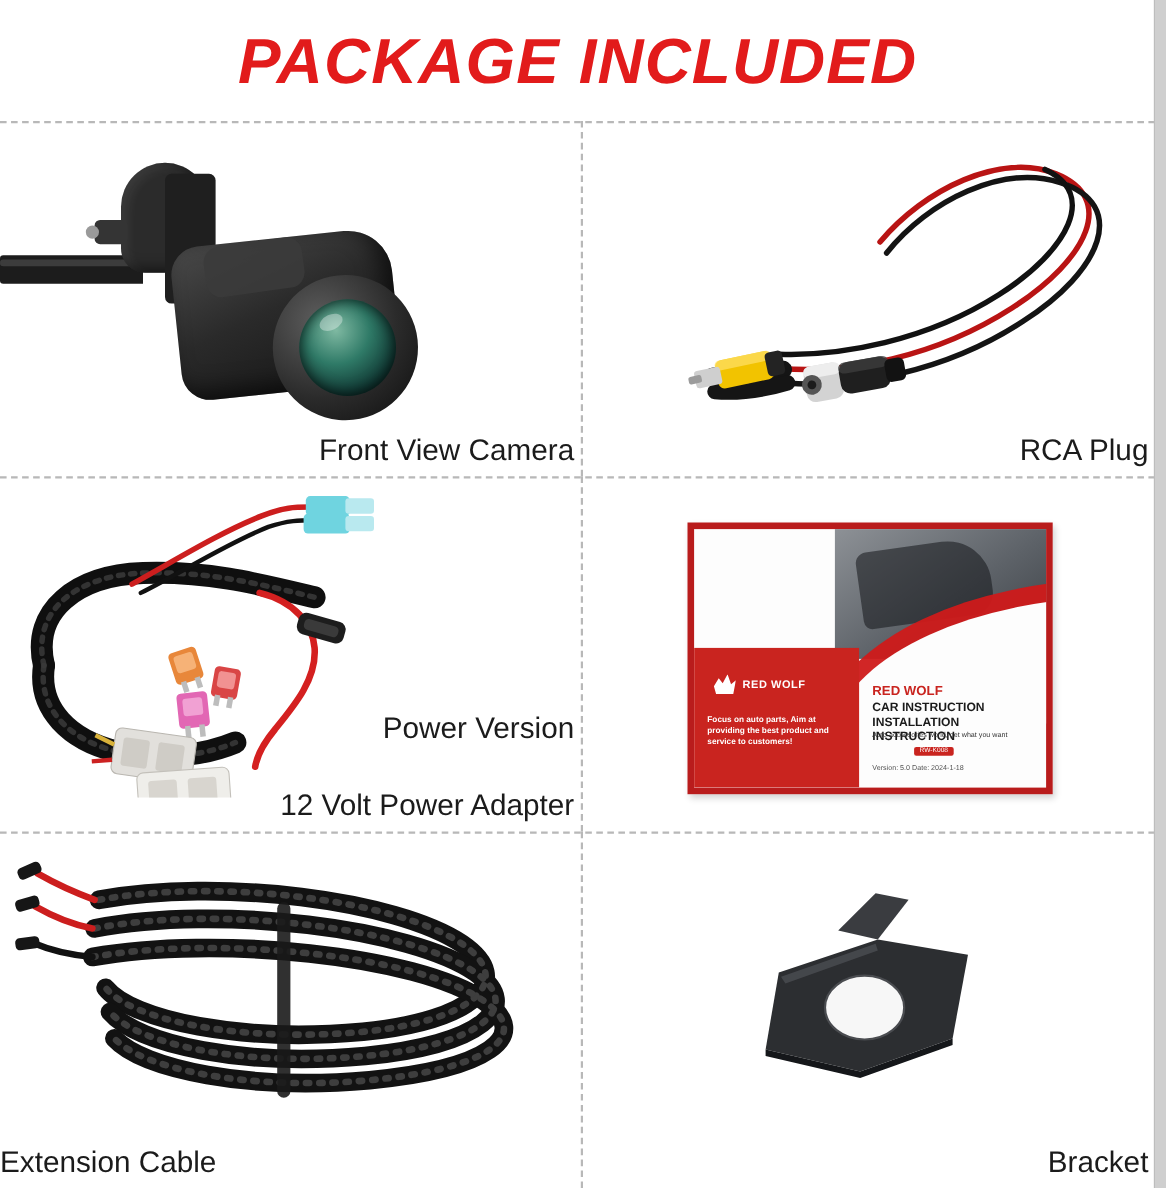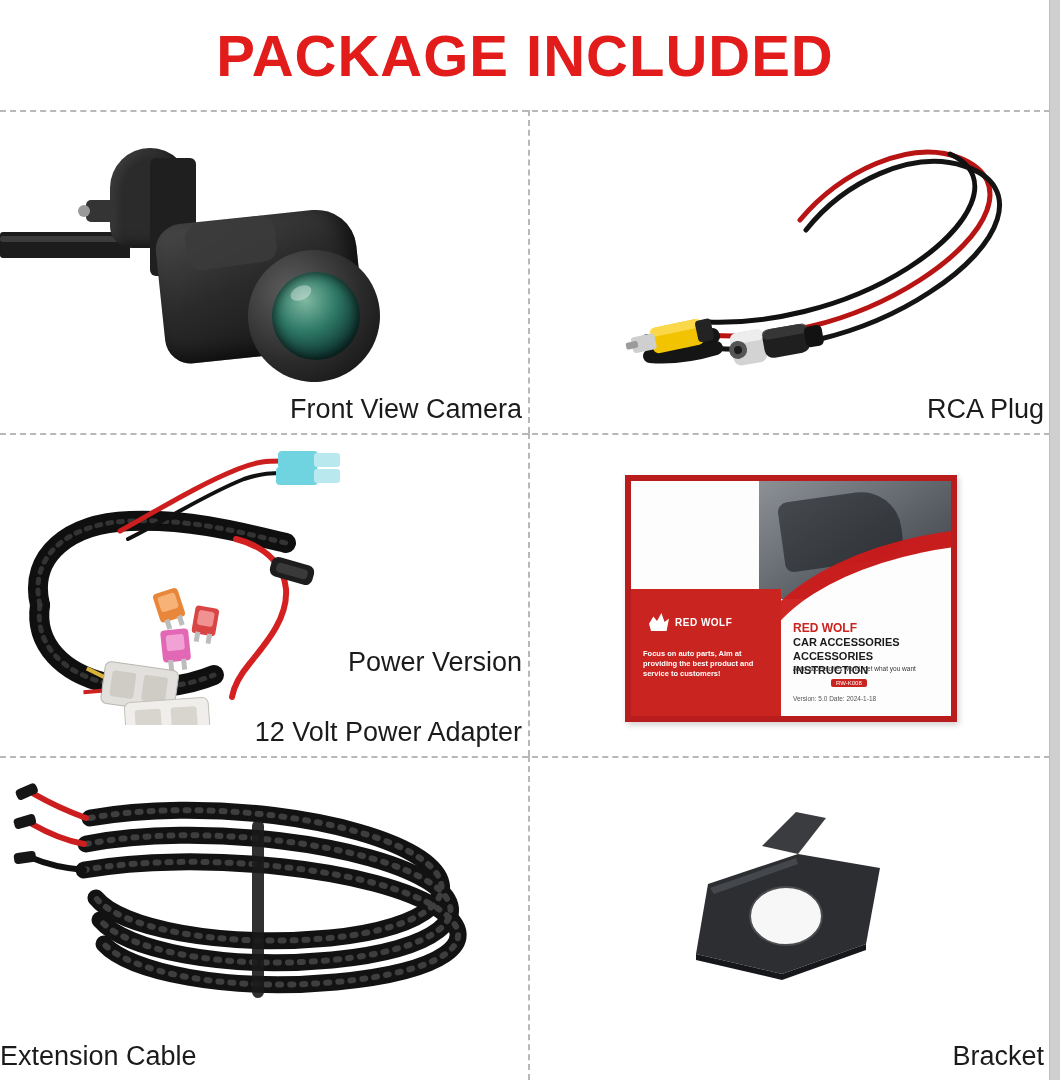--- a/index.html
+++ b/index.html
@@ -35,20 +35,21 @@
 
   
   .title-bar {
     position: absolute;
     left: 0; top: 0;
     width: 1050px;
     height: 110px;
     display: flex;
     align-items: center;
     justify-content: center;
+    font-style: italic;
   }
   .title-text {
     font-size: 58px;
     font-weight: bold;
     color: #e21b1b;
     letter-spacing: 1px;
     font-family: "Liberation Sans", sans-serif;
     white-space: nowrap;
   }
 
@@ -356,21 +357,21 @@
           <div class="manual-swoosh"></div>
           <div class="manual-swoosh2"></div>
           <div class="manual-red-block"></div>
           <div class="manual-logo">
             <span class="wolf"></span>
             <span class="logo-text">RED WOLF</span>
           </div>
           <div class="manual-tagline">Focus on auto parts, Aim at providing the best product and service to customers!</div>
           <div class="manual-title">
             <span class="m1">RED WOLF</span><br>
-            <span>CAR ACCESSORIES ACCESSORIES</span><br>
+            <span>CAR INSTRUCTION INSTALLATION</span><br>
             <span>INSTRUCTION</span>
           </div>
           <div class="manual-sub">Auto accessories world, get what you want</div>
           <div class="manual-badge">RW-K008</div>
           <div class="manual-meta">Version: 5.0    Date: 2024-1-18</div>
         </div>
       </div>
     </div>
 
     <div class="cell" style="left:0px; top:648px; width:528px; height:322px;">

